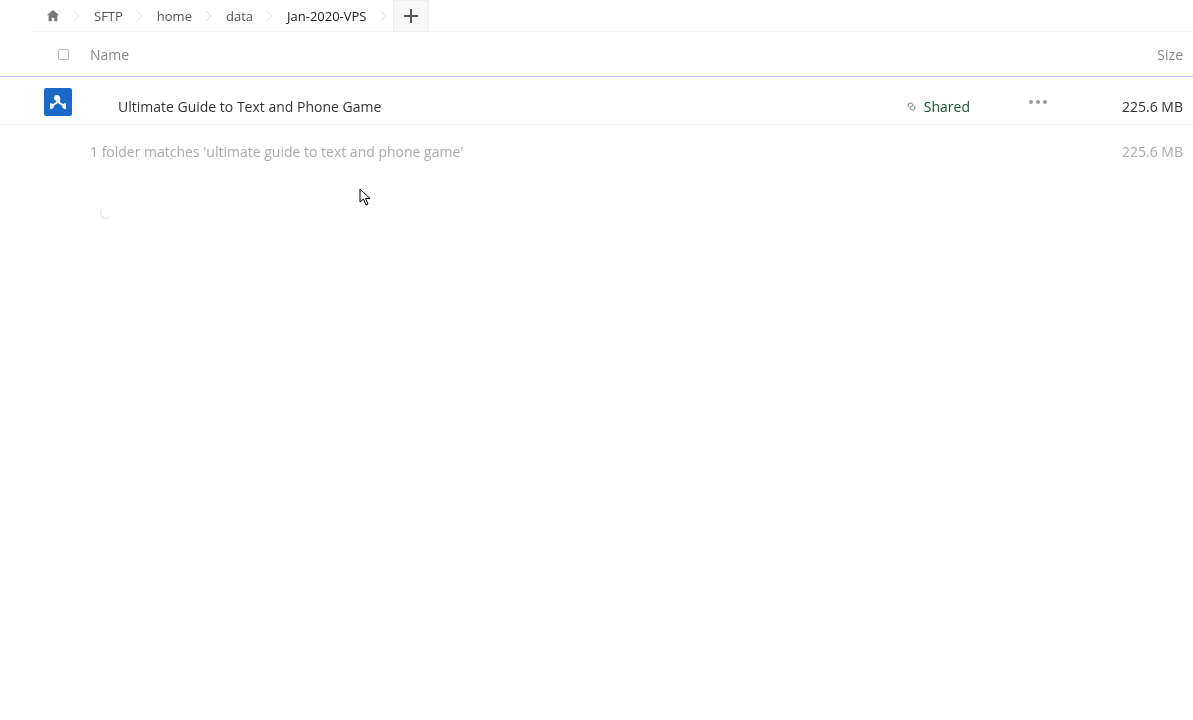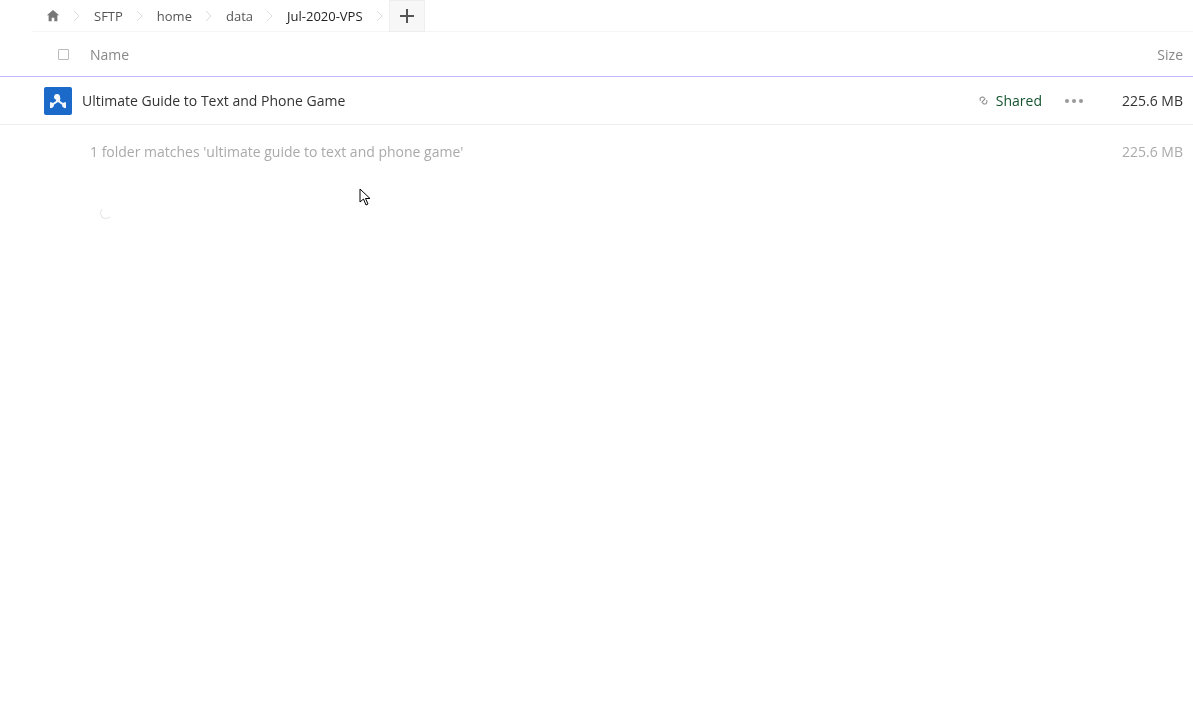--- a/index.html
+++ b/index.html
@@ -89,24 +89,25 @@
       margin-left: 35px;
       flex: 1;
       color: #888;
     }
     .header-size {
       color: #888;
       padding-right: 0px;
     }
     .file-row {
       display: flex;
-      align-items: center;
+      align-items: flex-end;
       height: 48px;
-      padding: 0 10px 0 44px;
+      padding: 0 10px 8px 44px;
       border-bottom: 1px solid #eeeeee;
+      gap: 36px;
     }
     .file-icon {
       width: 28px;
       height: 28px;
       background: #1b6ac9;
       border-radius: 2px;
       display: flex;
       align-items: center;
       justify-content: center;
       margin-right: 10px;
@@ -233,21 +234,21 @@
     <svg width="6" height="10" viewBox="0 0 6 10">
         <path d="M0 0 L5 5 L0 10" stroke="#ddd" stroke-width="1" fill="none"></path>
       </svg>
   </div>
   <div class="breadcrumb-item">data</div>
   <div class="breadcrumb-sep">
     <svg width="6" height="10" viewBox="0 0 6 10">
         <path d="M0 0 L5 5 L0 10" stroke="#ddd" stroke-width="1" fill="none"></path>
       </svg>
   </div>
-  <div class="breadcrumb-item current">Jul-2020-VPS</div>
+  <div class="breadcrumb-item current">Jan-2020-VPS</div>
   <div class="breadcrumb-sep">
     <svg width="6" height="10" viewBox="0 0 6 10">
         <path d="M0 0 L5 5 L0 10" stroke="#ddd" stroke-width="1" fill="none"></path>
       </svg>
   </div>
   <div class="breadcrumb-add">
     <svg viewBox="0 0 14 14">
         <path d="M6 0 L8 0 L8 6 L14 6 L14 8 L8 8 L8 14 L6 14 L6 8 L0 8 L0 6 L6 6 Z"></path>
       </svg>
   </div>

